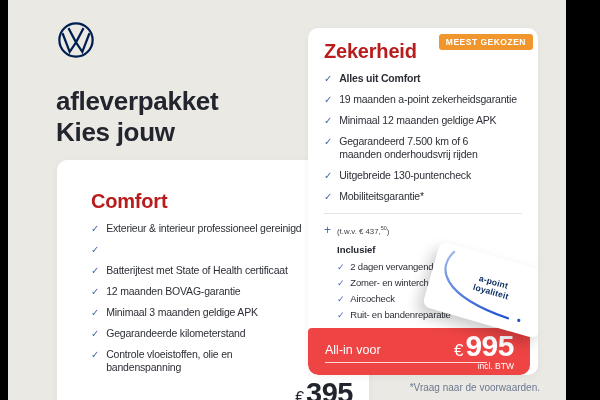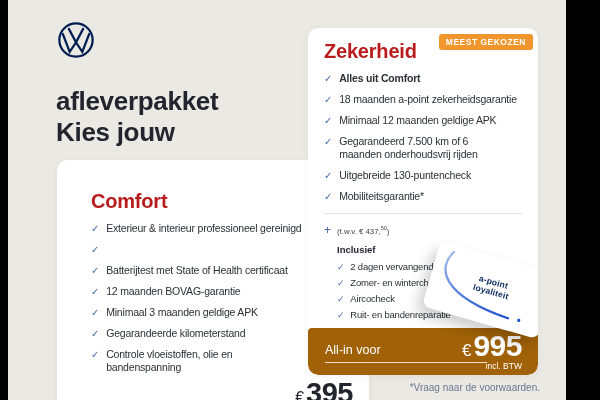--- a/index.html
+++ b/index.html
@@ -53,21 +53,21 @@
     font-size:9.5px;line-height:12px;letter-spacing:-0.2px;color:#2c2f36;}
   ul.subfeatures li .chk{flex:0 0 auto;color:#4668a8;font-size:9px;line-height:12px;}
 
   .loyalty-card{position:absolute;left:121px;top:228px;width:120px;height:68px;
     background:#fff;border-radius:8px;transform:rotate(16deg);
     box-shadow:-4px 8px 14px rgba(0,0,0,.20);z-index:3;}
   .loyalty-card svg{position:absolute;left:0;top:0;}
   .loyalty-text{position:absolute;left:44px;top:20px;text-align:center;line-height:10px;}
   .loyalty-text span{display:block;font-size:8.5px;font-weight:700;color:#0d2f63;letter-spacing:0.2px;}
 
-  .blue-footer{position:absolute;left:0;right:0;bottom:0;height:47px;background:#a16207;
+  .blue-footer{position:absolute;left:0;right:8px;bottom:0;height:47px;background:#ef4444;
     border-radius:4px 4px 10px 10px;z-index:2;color:#fff;}
   .allin-label{position:absolute;left:17px;top:15px;font-size:12.5px;color:#fff;}
   .allin-underline{position:absolute;left:17px;bottom:12px;width:162px;height:1px;background:rgba(255,255,255,.8);}
   .footer-price{position:absolute;right:16px;top:4px;text-align:right;}
   .footer-price .price-cur{color:#fff;font-size:17px;}
   .footer-price .price-amt{color:#fff;font-size:30px;}
   .footer-price .price-note{color:#fff;font-size:8.5px;margin-top:0;}
 
   .footnote{position:absolute;top:382px;right:60px;font-size:10px;color:#6b7790;}
 </style>
@@ -135,21 +135,21 @@
   <div class="card zekerheid">
     <div class="badge">MEEST GEKOZEN</div>
     <h2>Zekerheid</h2>
     <ul class="features">
       <li class="bold">
           <span class="chk">✓</span>
           <span class="lbl">Alles uit Comfort</span>
         </li>
       <li>
           <span class="chk">✓</span>
-          <span class="lbl">18 maanden a-point zekerheidsgarantie</span>
+          <span class="lbl">19 maanden a-point zekerheidsgarantie</span>
         </li>
       <li>
           <span class="chk">✓</span>
           <span class="lbl">Minimaal 12 maanden geldige APK</span>
         </li>
       <li>
           <span class="chk">✓</span>
           <span class="lbl" style="max-width:170px">Gegarandeerd 7.500 km of 6 maanden onderhoudsvrij rijden</span>
         </li>
       <li>

